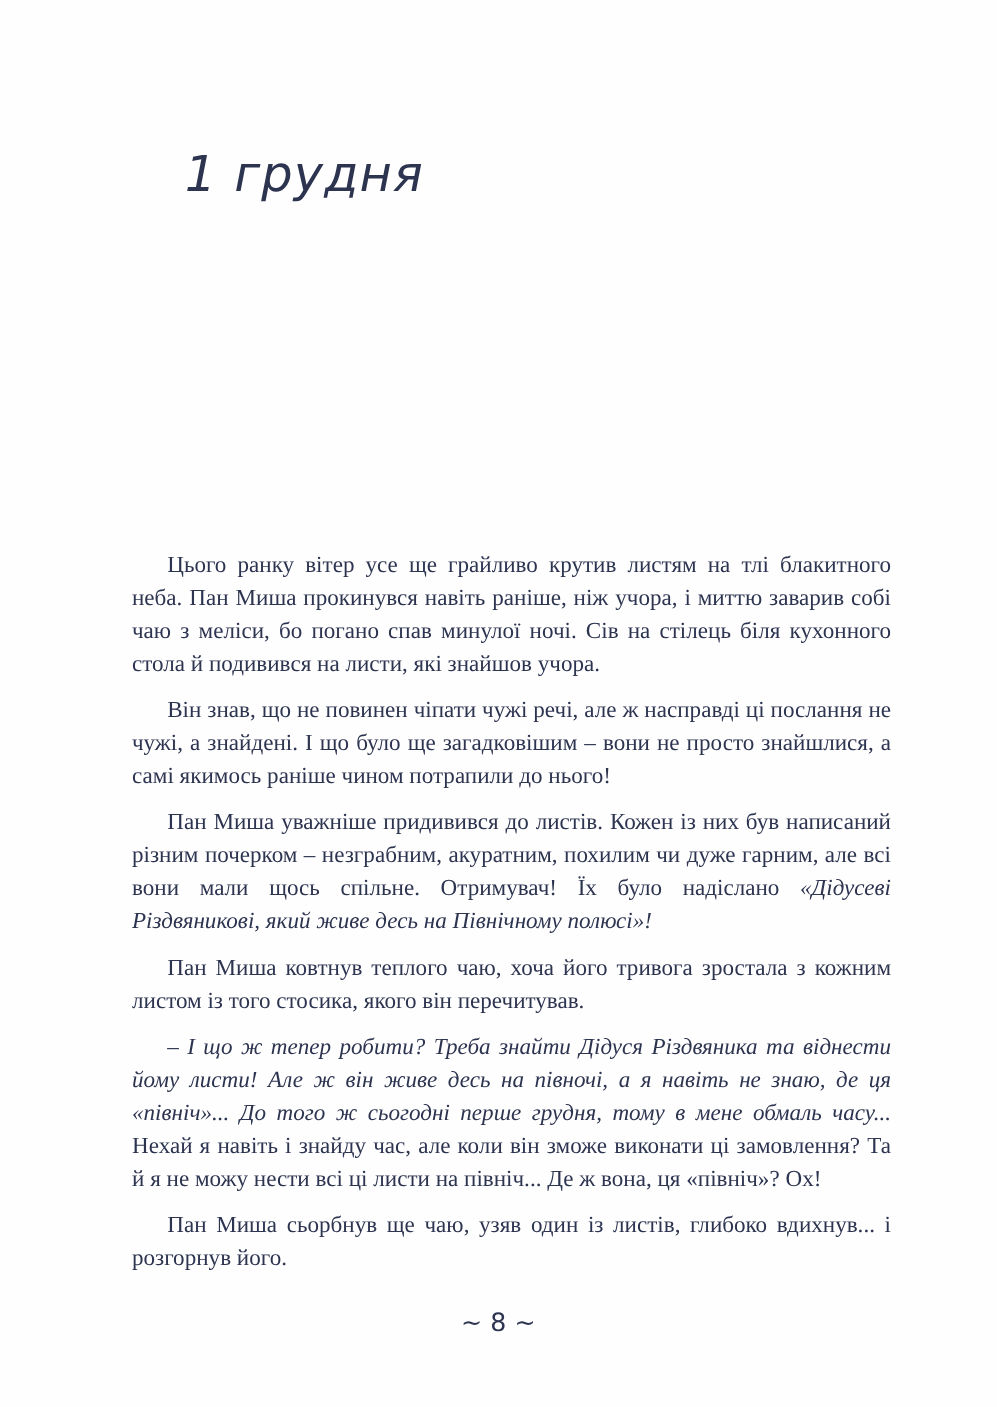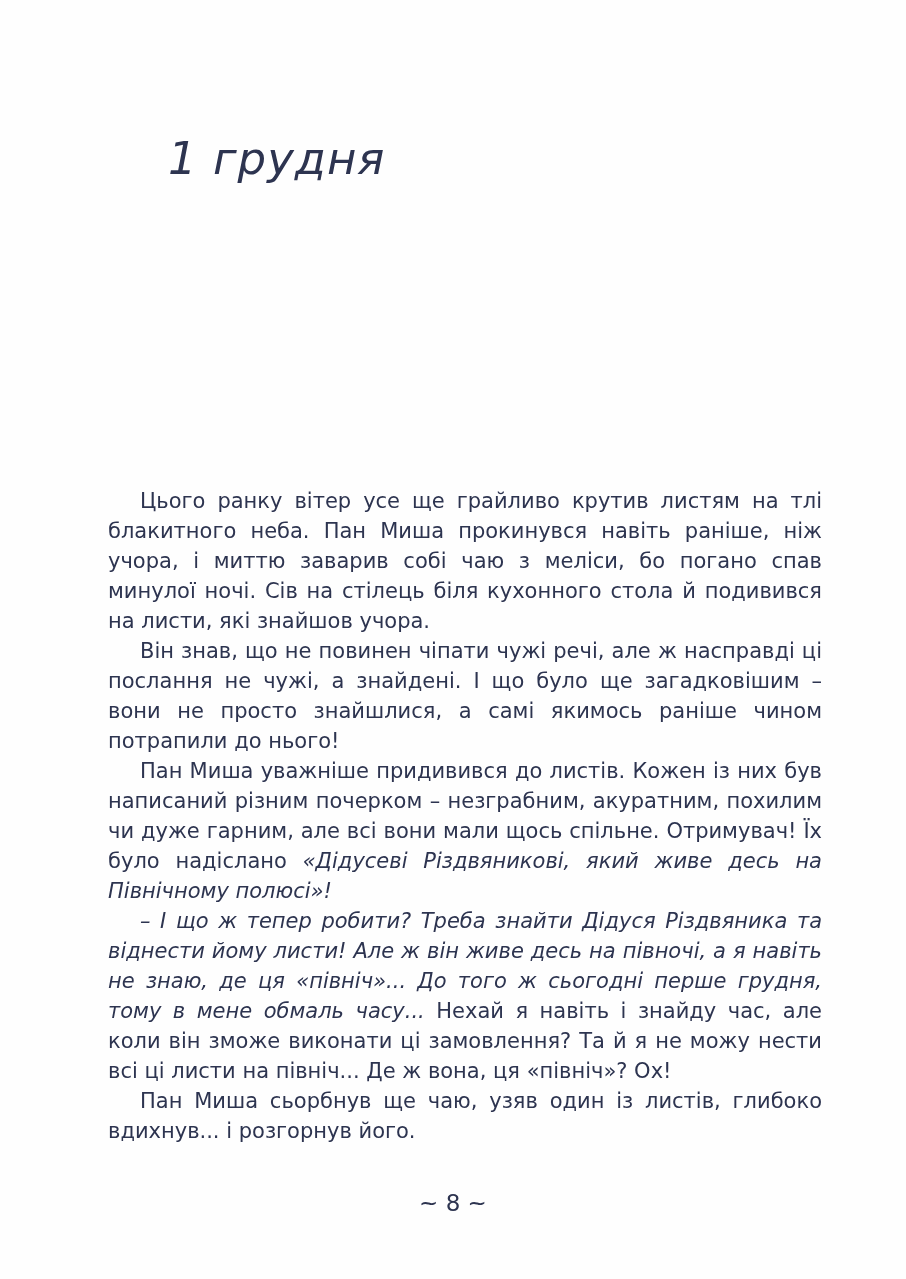--- a/index.html
+++ b/index.html
@@ -33,22 +33,23 @@
   .text-block {
     position: absolute;
     top: 486px;
     left: 108px;
     width: 714px;
     font-size: 21px;
     line-height: 30px;
     text-align: justify;
   }
   .text-block p {
-    margin: 0;
+    margin: 12px;
     text-indent: 32px;
+    font-family: Liberation Serif, serif;
   }
   .seg { font-style: normal; }
   .seg.italic { font-style: italic; }
   .page-number {
     position: absolute;
     top: 1190px;
     left: 0;
     width: 906px;
     text-align: center;
     font-size: 23px;
@@ -58,18 +59,19 @@
 </head>
 <body>
 
 <div class="page">
   <h1 class="chapter-title">1 грудня</h1>
 
   <div class="text-block">
       <p><span class="seg">Цього ранку вітер усе ще грайливо крутив листям на тлі блакитного неба. Пан Миша прокинувся навіть раніше, ніж учора, і миттю заварив собі чаю з меліси, бо погано спав минулої ночі. Сів на стілець біля кухонного стола й подивився на листи, які знайшов учора.</span></p>
       <p><span class="seg">Він знав, що не повинен чіпати чужі речі, але ж насправді ці послання не чужі, а знайдені. І що було ще загадковішим – вони не просто знайшлися, а самі якимось раніше чином потрапили до нього!</span></p>
       <p><span class="seg">Пан Миша уважніше придивився до листів. Кожен із них був написаний різним почерком – незграбним, акуратним, похилим чи дуже гарним, але всі вони мали щось спільне. Отримувач! Їх було надіслано </span><span class="seg italic">«Дідусеві Різдвяникові, який живе десь на Північному полюсі»!</span></p>
+      <p><span class="seg">Пан Миша ковтнув теплого чаю, хоча його тривога зростала з кожним листом із того стосика, якого він перечитував.</span></p>
       <p><span class="seg italic">– І що ж тепер робити? Треба знайти Дідуся Різдвяника та віднести йому листи! Але ж він живе десь на півночі, а я навіть не знаю, де ця «північ»... До того ж сьогодні перше грудня, тому в мене обмаль часу... </span><span class="seg">Нехай я навіть і знайду час, але коли він зможе виконати ці замовлення? Та й я не можу нести всі ці листи на північ... Де ж вона, ця «північ»? Ох!</span></p>
       <p><span class="seg">Пан Миша сьорбнув ще чаю, узяв один із листів, глибоко вдихнув... і розгорнув його.</span></p>
     </div>
 
   <div class="page-number">~ 8 ~</div>
 </div>
 
 </body></html>

